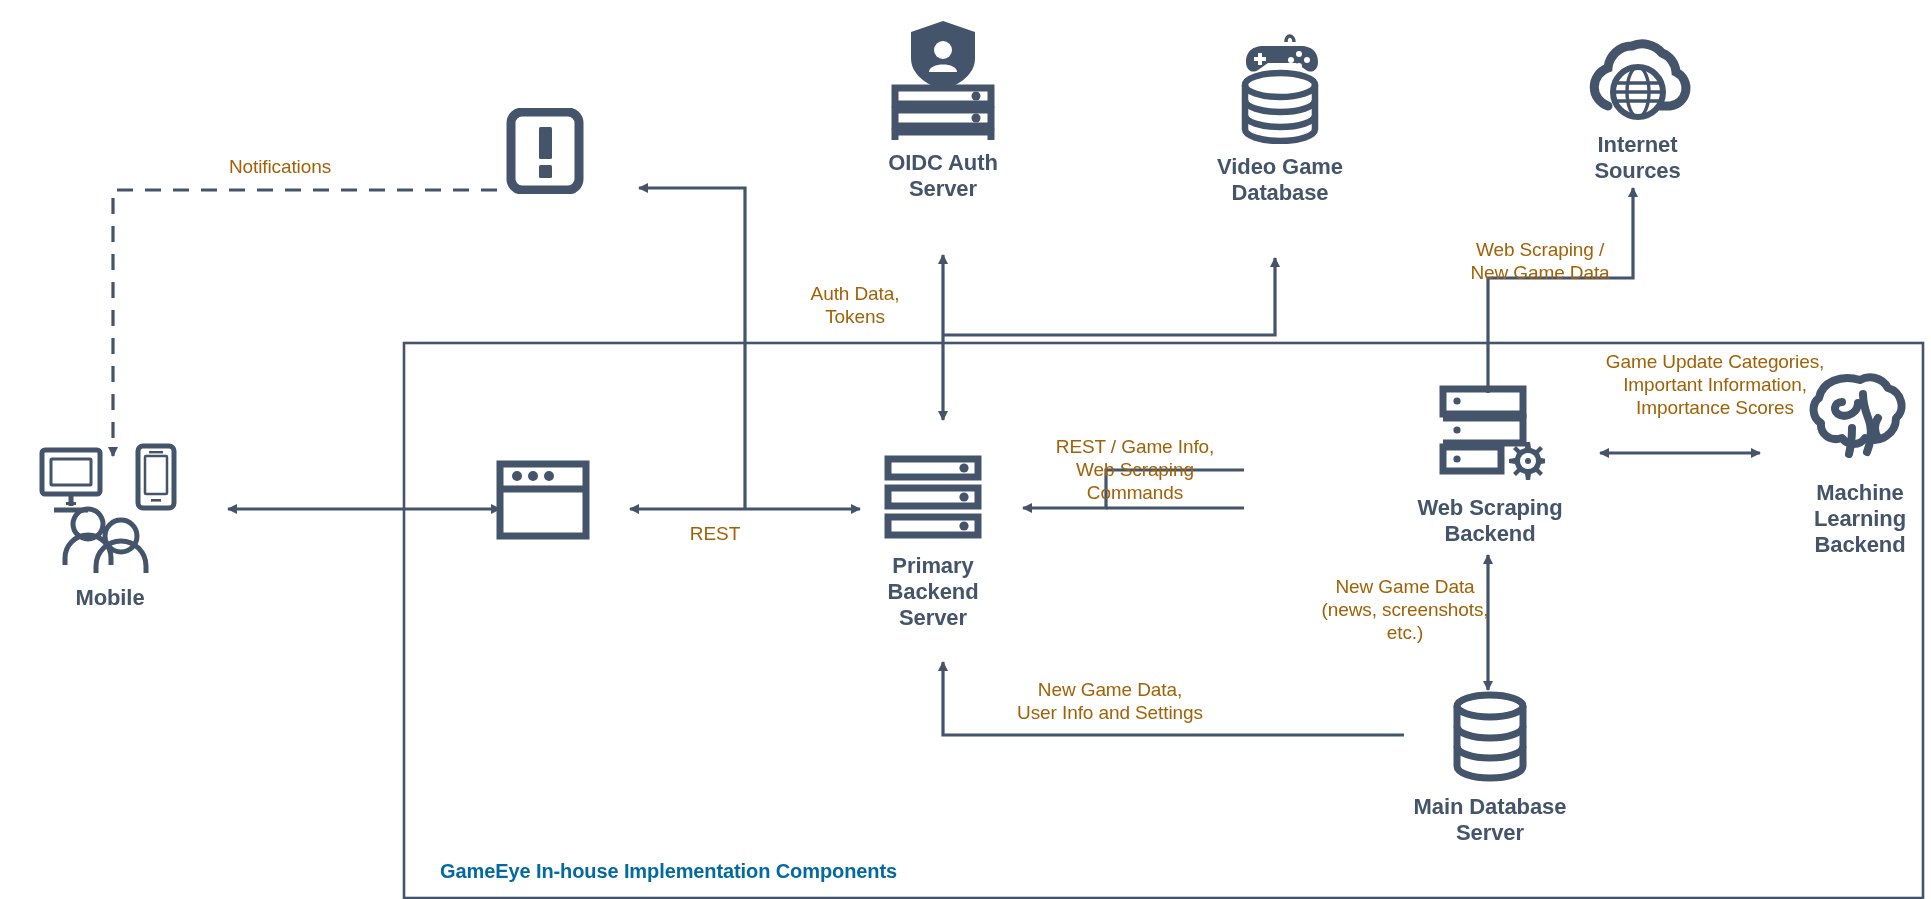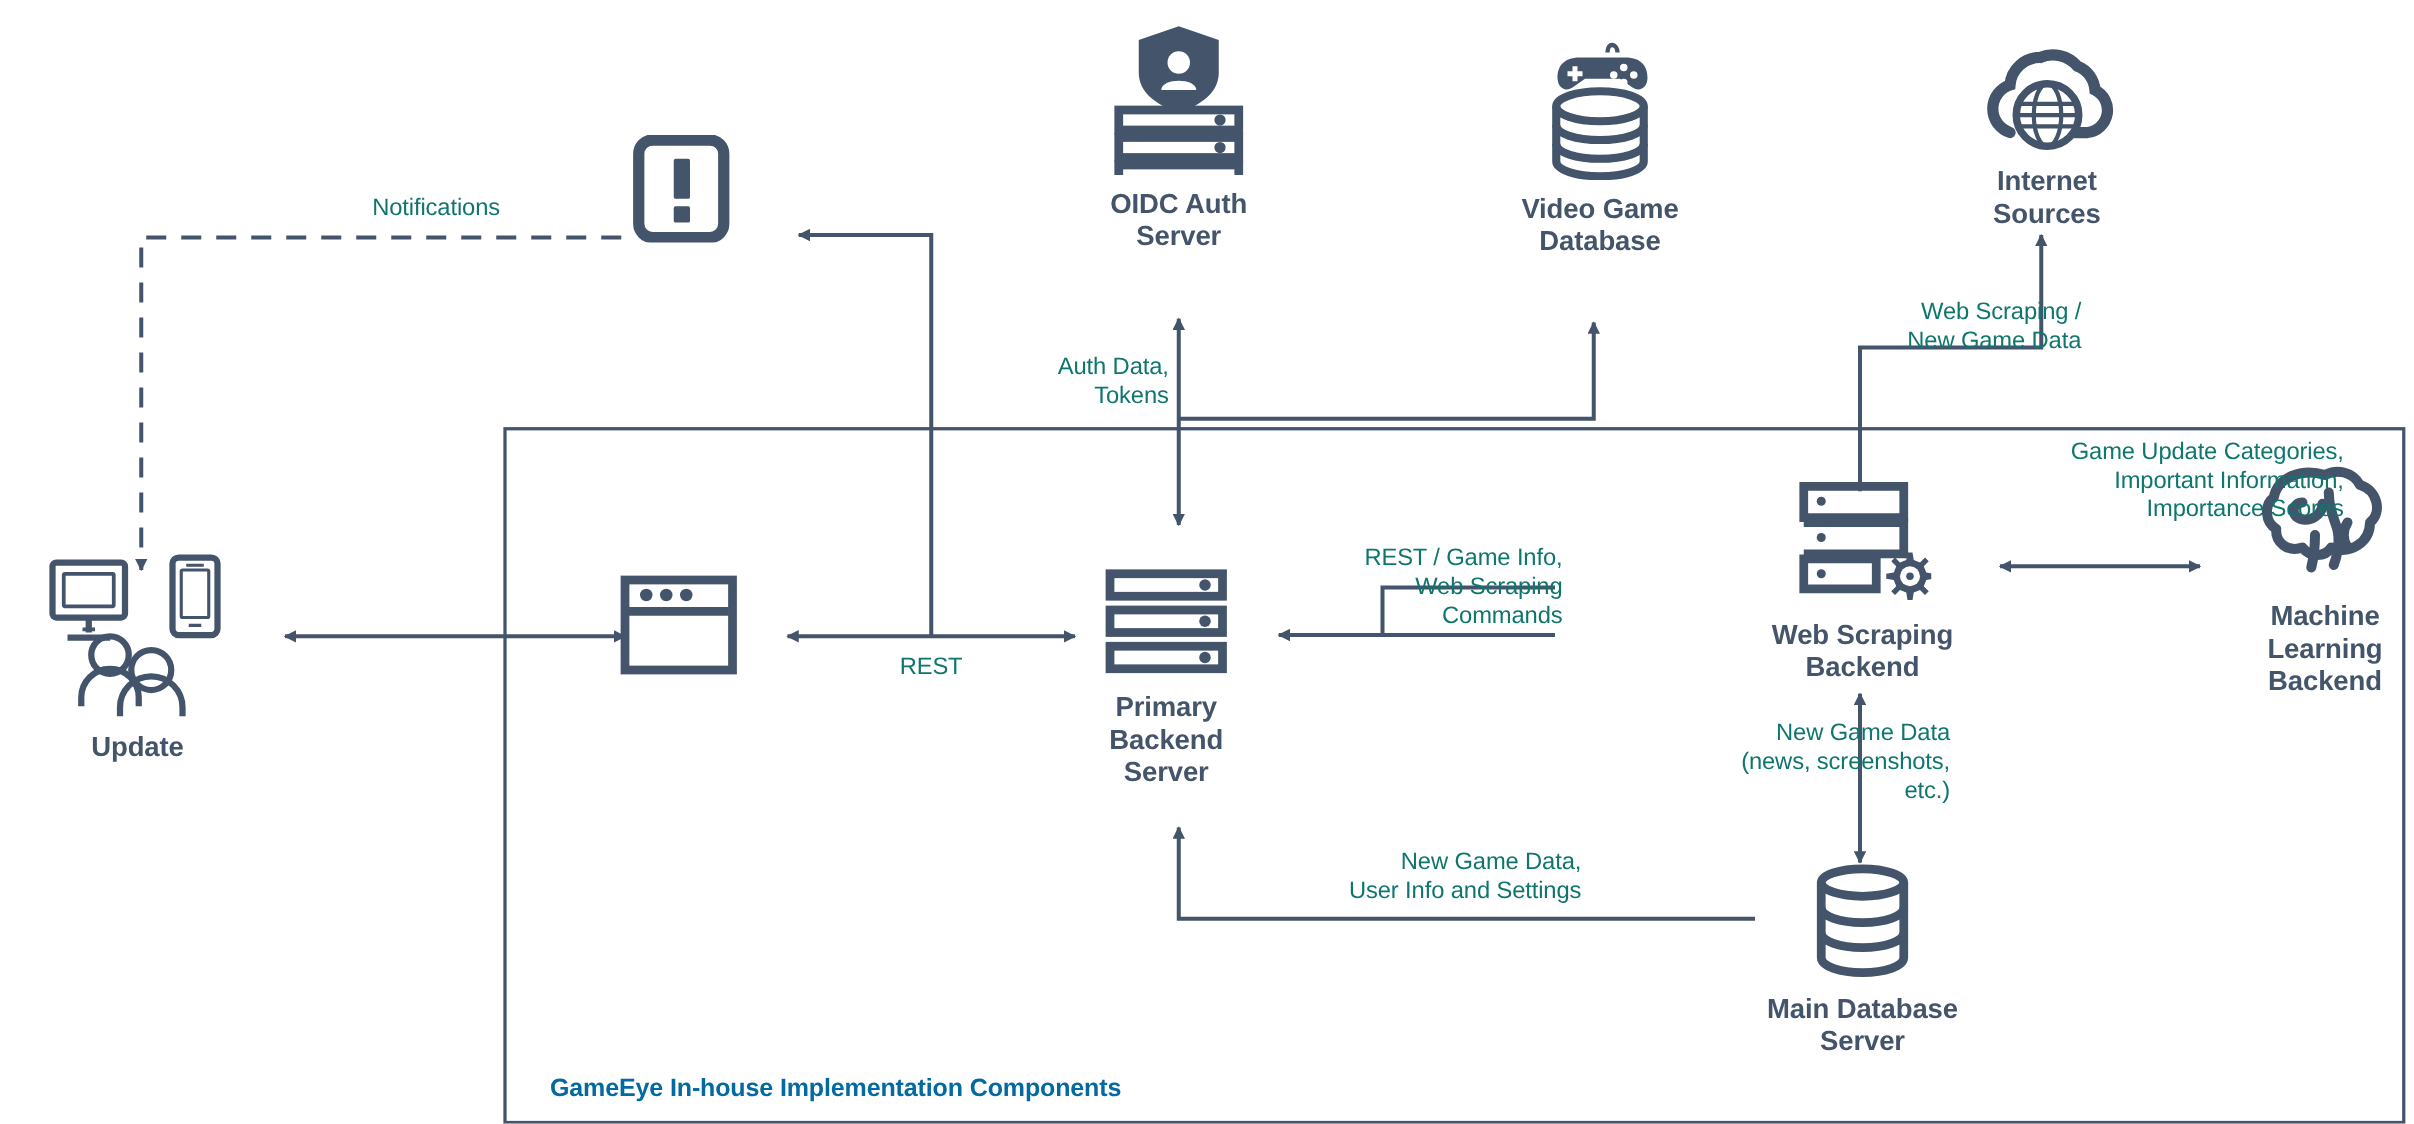--- a/index.html
+++ b/index.html
@@ -36,24 +36,24 @@
     margin-top:10px;
     font-weight:bold;
     font-size:22px;
     line-height:1.18;
     color:#44546A;
     white-space:pre-line;
     letter-spacing:-0.1px;
   }
   .edge-label{
     position:absolute;
-    text-align:right;
+    text-align:center;
     font-size:19px;
     line-height:1.22;
-    color:#0f766e;
+    color:#a16207;
     white-space:pre-line;
     letter-spacing:-0.1px;
   }
   .boundary-label{
     position:absolute;
     font-size:20px;
     font-weight:bold;
     color:#0369a1;
     letter-spacing:-0.1px;
     white-space:nowrap;
@@ -115,21 +115,21 @@
           <rect x="115" y="16" width="22" height="38" rx="1" stroke-width="2.5"></rect>
           <rect x="119" y="11" width="14" height="2.4" fill="#44546A" stroke="none"></rect>
           <rect x="121" y="59" width="10" height="2.6" fill="#44546A" stroke="none"></rect>
           <circle cx="58" cy="84" r="15"></circle>
           <path d="M35,125 L35,118 A23,23 0 0 1 81,118 L81,125"></path>
           <circle cx="91" cy="96" r="16"></circle>
           <path d="M66,133 L66,126 A25,25 0 0 1 116,126 L116,133"></path>
         </g>
       </svg>
     </span>
-    <div class="caption">Update</div>
+    <div class="caption">Mobile</div>
   </div>
 
   <div class="node" style="left:440px; top:108px; width:210px;">
     <span class="glyph">
       <svg width="78" height="86" viewBox="0 0 78 86">
         <rect x="5" y="4" width="68" height="78" rx="11" fill="none" stroke="#44546A" stroke-width="9"></rect>
         <rect x="33" y="19" width="13" height="32" rx="1.5" fill="#44546A"></rect>
         <rect x="33" y="57" width="13" height="13" rx="1.5" fill="#44546A"></rect>
       </svg>
     </span>

